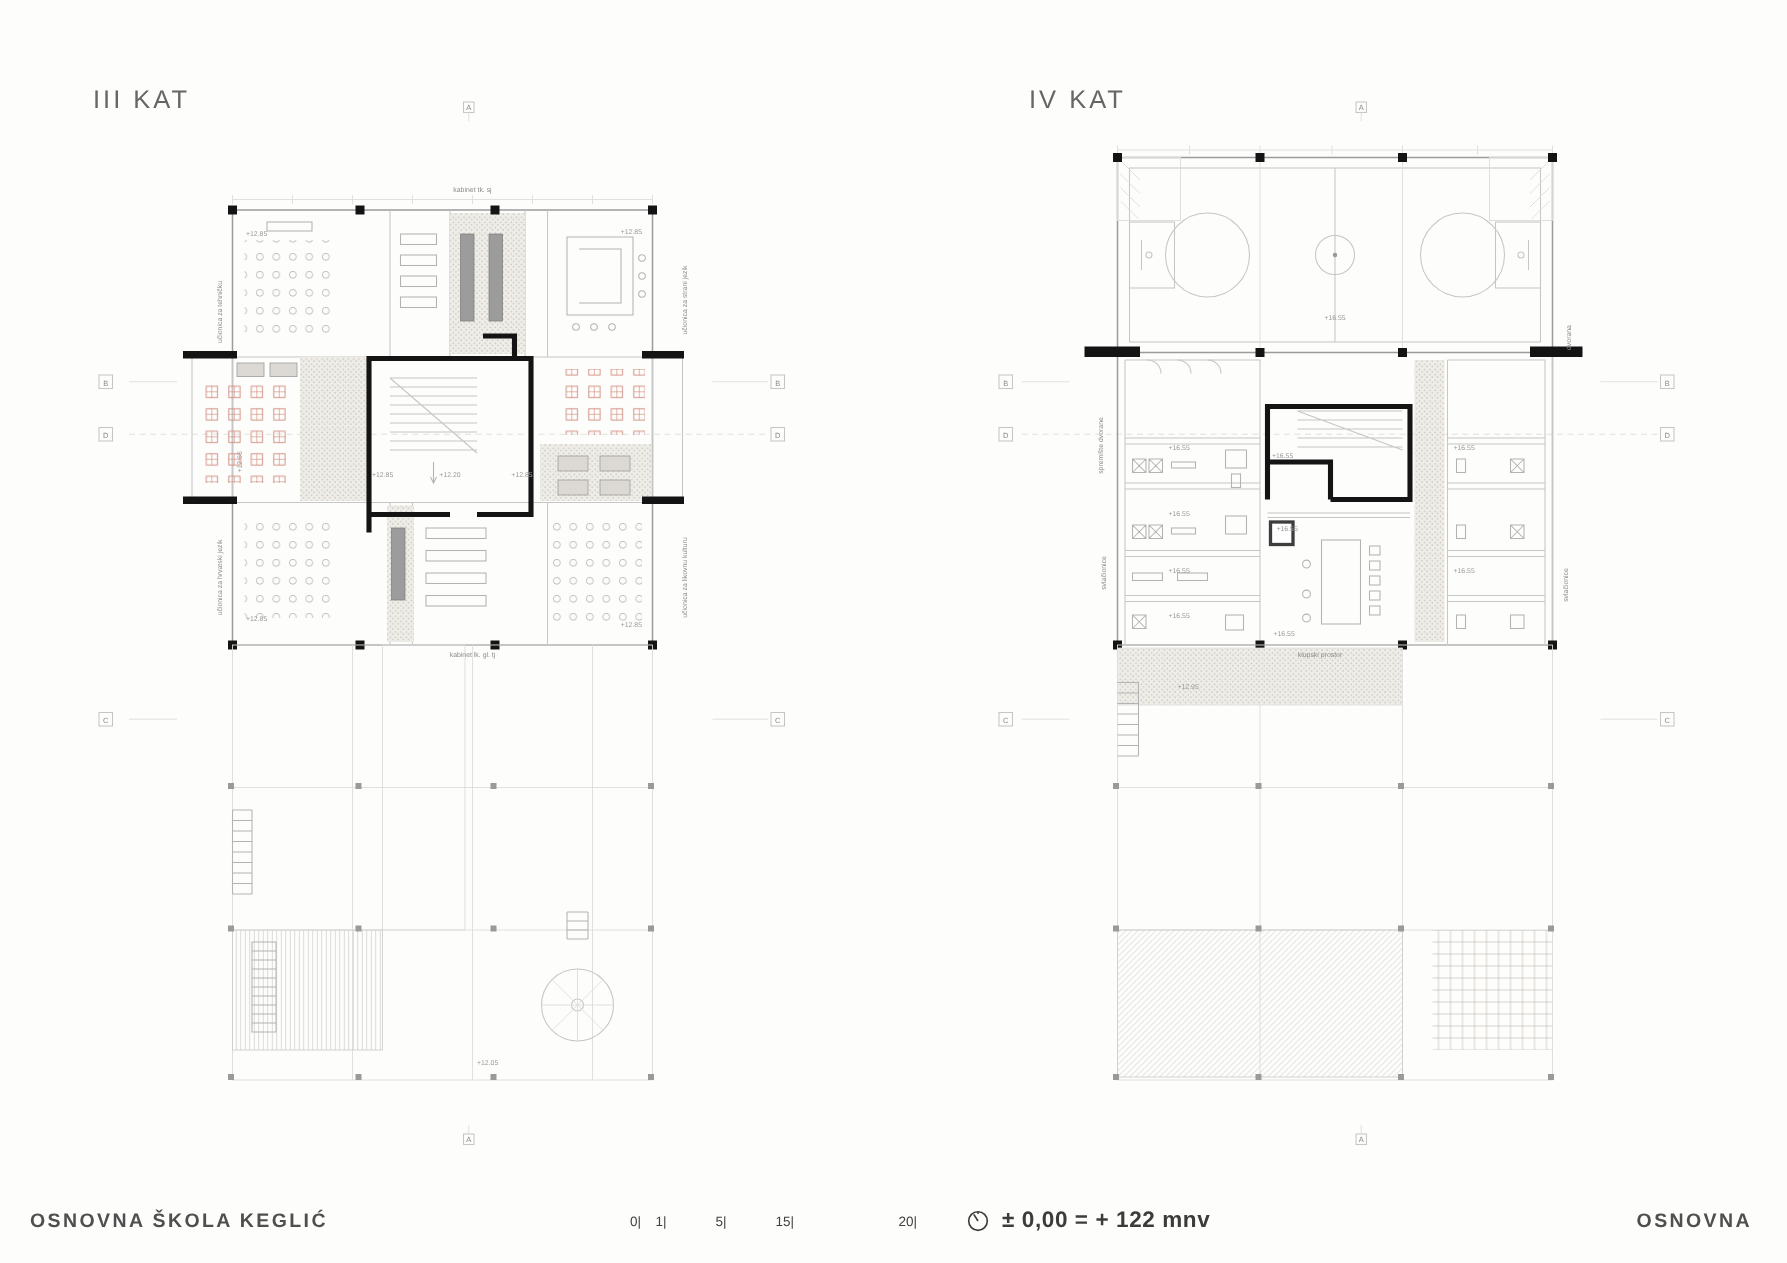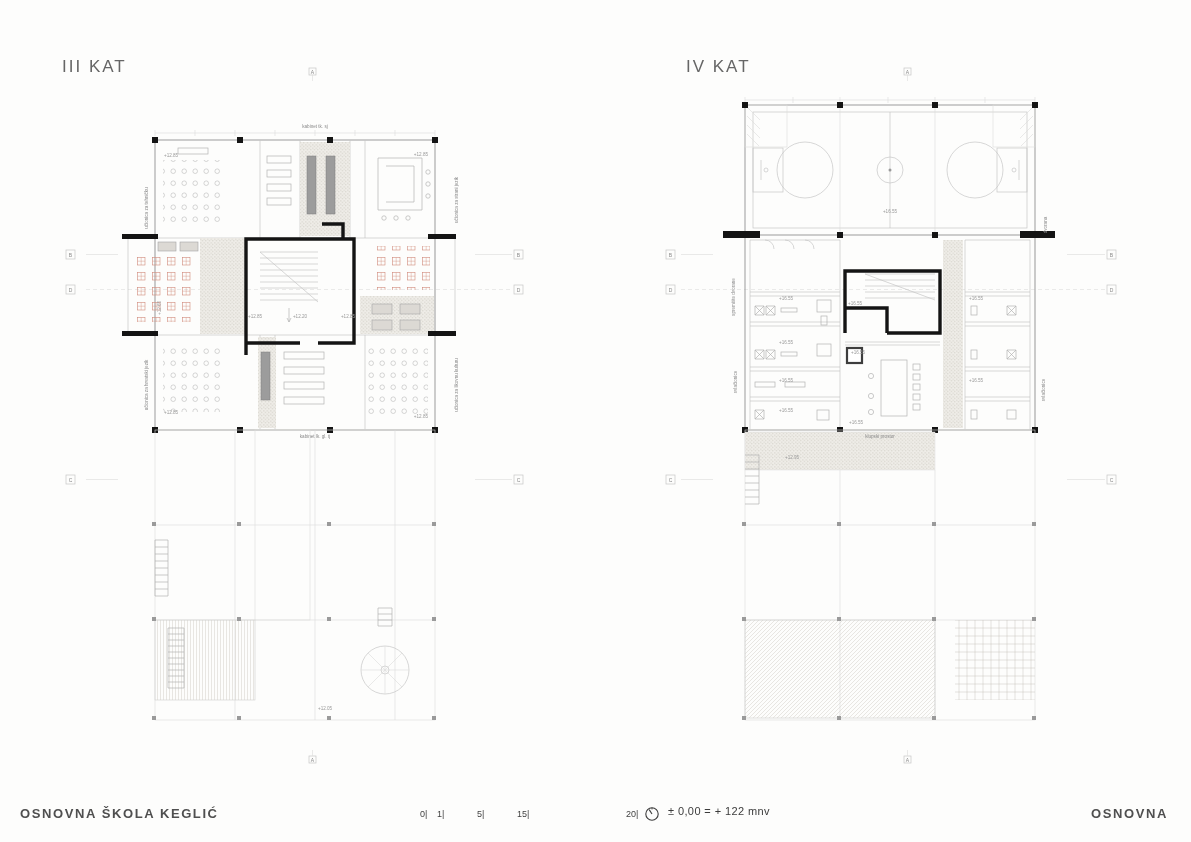--- a/index.html
+++ b/index.html
@@ -2,21 +2,21 @@
 <html><head>
 <meta charset="utf-8">
 <style>
   html,body{margin:0;padding:0;background:#fdfdfc;}
   body{width:1191px;height:842px;position:relative;overflow:hidden;
        font-family:"Liberation Sans",sans-serif;}
   .plan-title{position:absolute;font-size:17px;letter-spacing:2px;color:#666;}
   .plan-wrap{position:absolute;width:480px;height:720px;}
   .footer-text{position:absolute;top:806px;font-size:13px;letter-spacing:1.6px;color:#4f4f4f;font-weight:bold;}
   .tick{position:absolute;top:809px;font-size:9px;color:#3f3f3f;}
-  .datum{position:absolute;top:805px;font-size:11px;color:#3c3c3c;letter-spacing:.4px;}
+  .datum{position:absolute;top:805px;font-size:15px;color:#3c3c3c;letter-spacing:.4px;font-weight:bold;}
   .north{position:absolute;top:806px;left:644px;}
   
   svg{position:absolute;left:0;top:0;}
   .w{stroke:#9b9b9b;fill:none;stroke-width:1}
   .l{stroke:#c6c6c6;fill:none;stroke-width:.7}
   .ll{stroke:#dcdcda;fill:none;stroke-width:.6}
   .dash{stroke:#dddddb;fill:none;stroke-width:.6;stroke-dasharray:4 3}
   .b{stroke:#141414;fill:none;stroke-width:3.4}
   .b2{stroke:#3d3d3d;fill:#fff;stroke-width:2.2}
   .col{fill:#141414}
@@ -377,21 +377,21 @@
   </g>
 </svg>
 </div>
 
 <div class="footer-text" style="left:20px">OSNOVNA ŠKOLA KEGLIĆ</div>
 
 <span class="tick" style="left:420px">0|</span>
 <span class="tick" style="left:437px">1|</span>
 <span class="tick" style="left:477px">5|</span>
 <span class="tick" style="left:517px">15|</span>
-<span class="tick" style="left:626px">20|</span>
+<span class="tick" style="left:599px">20|</span>
 
 <span class="north">
   <svg width="16" height="16" viewBox="0 0 16 16" style="position:static">
     <circle cx="8" cy="8" r="6.2" fill="none" stroke="#3c3c3c" stroke-width="1.1"></circle>
     <path d="M8,8L5.2,3.6" stroke="#3c3c3c" stroke-width="1.1" fill="none"></path>
     <path d="M8,1.8v1.6" stroke="#3c3c3c" stroke-width="1" fill="none"></path>
   </svg>
 </span>
 
 <div class="datum" style="left:668px">± 0,00 = + 122 mnv</div>

